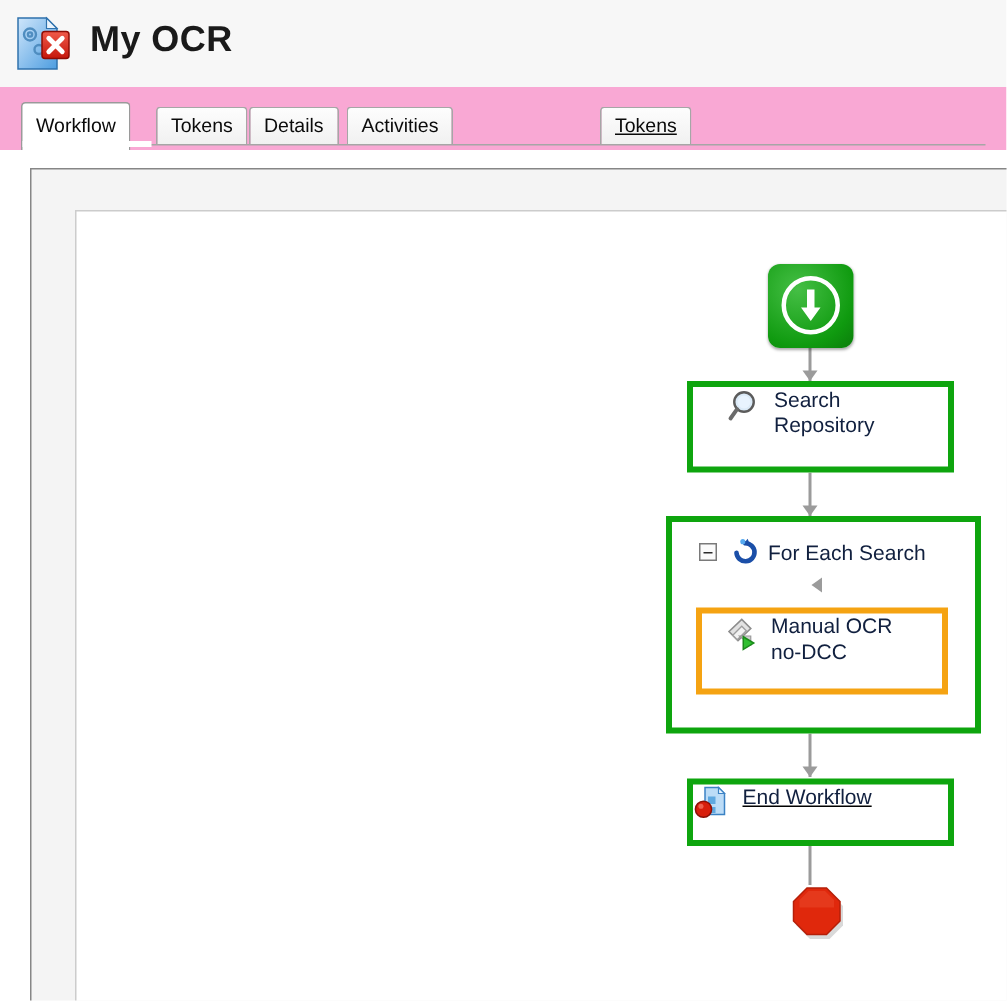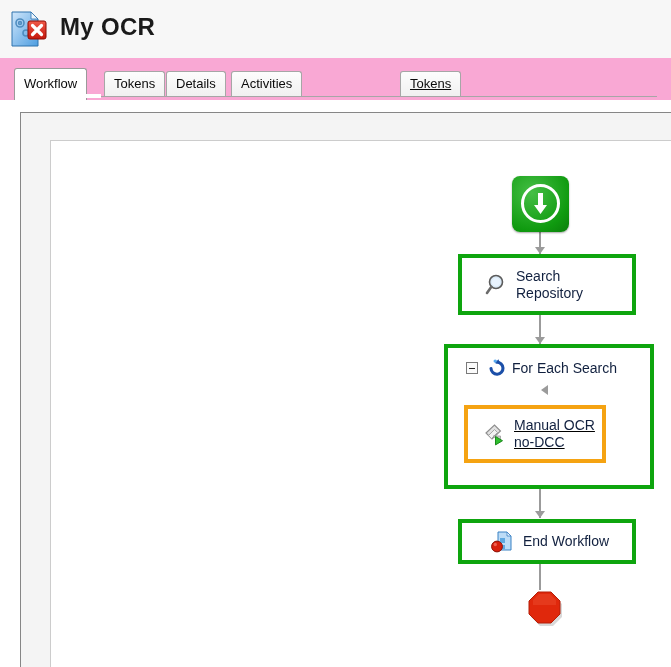--- a/index.html
+++ b/index.html
@@ -102,21 +102,21 @@
     border-right: none;
     overflow: hidden;
   }
 
   
   .node-box {
     position: absolute;
     box-sizing: border-box;
     background: #ffffff;
     display: flex;
-    align-items: center;
+    align-items: flex-start;
     z-index: 6;
   }
   .node-green {
     border: 4px solid #0ea50e;
   }
   .node-orange {
     border: 4px solid #f5a312;
   }
   .node-label {
     font-size: 14px;
@@ -191,31 +191,31 @@
     left: 2px; top: 5px;
     width: 6px; height: 1px;
     background: #2b2b2b;
   }
   #loop-icon { width: 19px; height: 19px; margin-right: 6px; position: relative; }
   #foreach-label { font-size: 14px; color: #11203f; white-space: nowrap; }
 
   
   #manual-node {
     left: 463px; top: 404px;
-    width: 142px; height: 58px;
+    width: 168px; height: 58px;
     padding-left: 15px;
-    text-decoration: underline;
   }
   #manual-icon-wrap { width: 26px; height: 26px; margin-right: 5px; }
 
   
   #end-node {
     left: 457px; top: 518px;
     width: 178px; height: 45px;
-    padding-left: 28px;
+    padding-left: 0;
+    text-decoration: underline;
   }
   #end-icon-wrap { width: 26px; height: 24px; margin-right: 7px; }
 
   
   #stop-node {
     position: absolute;
     left: 524px; top: 589px;
     width: 39px; height: 39px;
     z-index: 6;
   }

